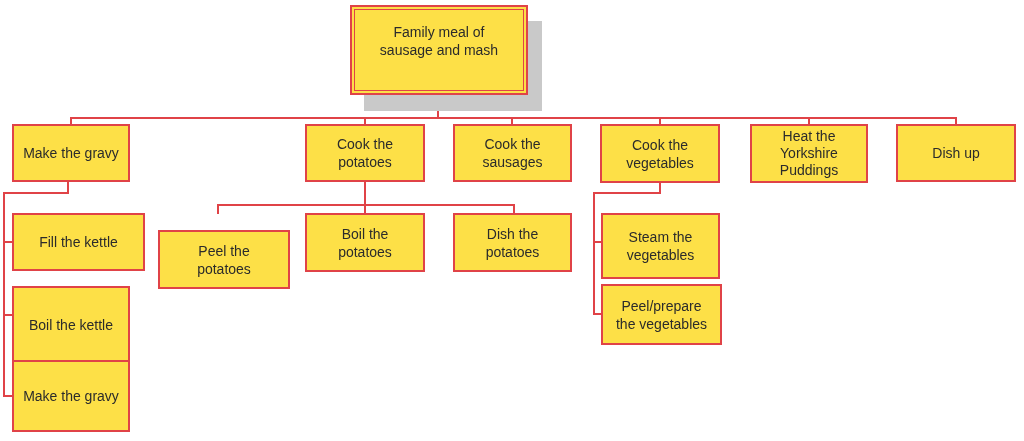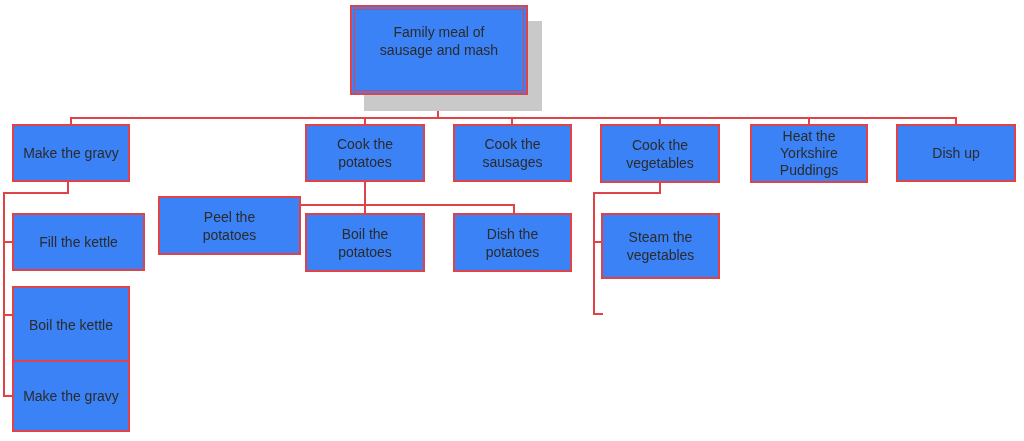--- a/index.html
+++ b/index.html
@@ -14,21 +14,21 @@
     width:1024px;height:441px;
     background:var(--background);
     font-family:"Liberation Sans", sans-serif;
     color:var(--text);
     overflow:hidden;
   }
   .box{
     position:absolute;
     box-sizing:border-box;
     border:2px solid var(--line);
-    background:#3b82f6;
+    background:#fde047;
     display:flex;
     align-items:center;
     justify-content:center;
     text-align:center;
     font-size:14px;
     line-height:18px;
     z-index:2;
   }
   .lbl{white-space:pre-line;display:block;}
   .box-root{
@@ -124,31 +124,35 @@
   <div class="box" style="left:12px;top:213px;width:133px;height:58px">
     <span class="lbl">Fill the kettle</span>
   </div>
   <div class="box" style="left:12px;top:286px;width:118px;height:77px">
     <span class="lbl">Boil the kettle</span>
   </div>
   <div class="box" style="left:12px;top:360px;width:118px;height:72px">
     <span class="lbl">Make the gravy</span>
   </div>
 
-  <div class="box" style="left:158px;top:196px;width:143px;height:59px">
+  <div class="box" style="left:158px;top:230px;width:132px;height:59px">
     <span class="lbl">Peel the
 potatoes</span>
   </div>
   <div class="box" style="left:305px;top:213px;width:120px;height:59px">
     <span class="lbl">Boil the
 potatoes</span>
   </div>
   <div class="box" style="left:453px;top:213px;width:119px;height:59px">
     <span class="lbl">Dish the
 potatoes</span>
   </div>
 
   <div class="box" style="left:601px;top:213px;width:119px;height:66px">
     <span class="lbl">Steam the
 vegetables</span>
   </div>
+  <div class="box" style="left:601px;top:284px;width:121px;height:61px">
+    <span class="lbl">Peel/prepare
+the vegetables</span>
+  </div>
 
 </div>
 
 </body></html>

